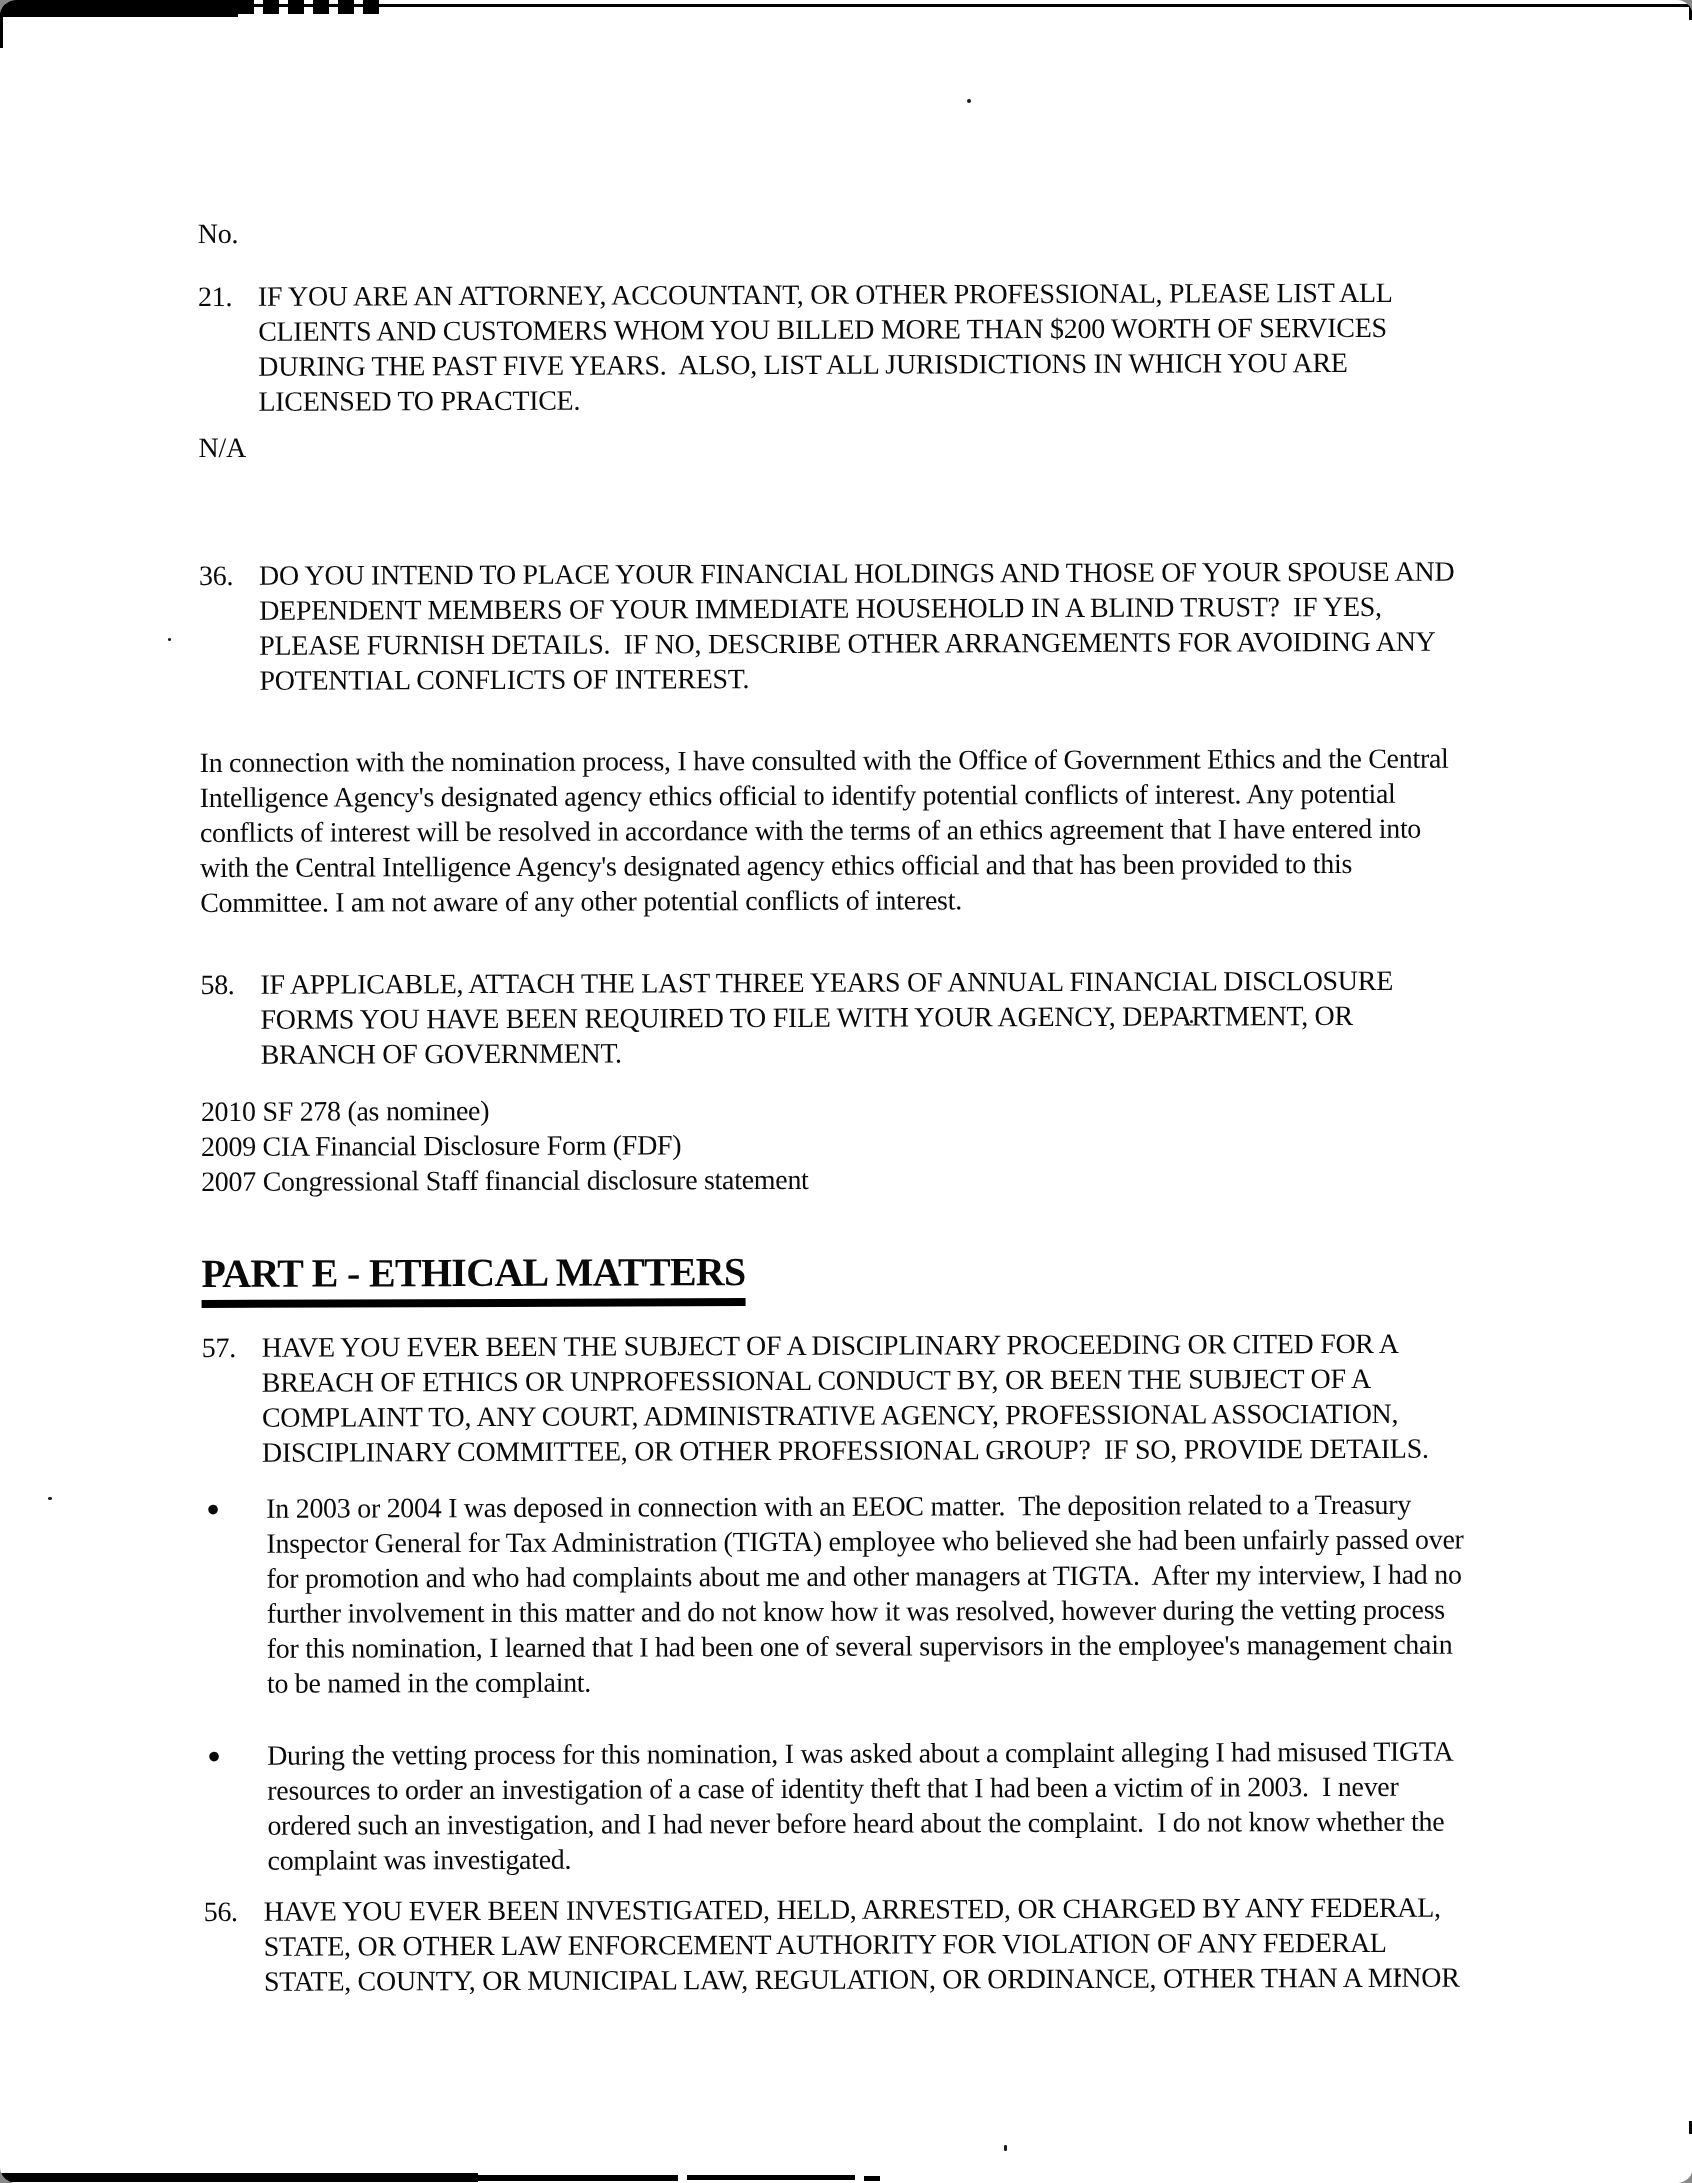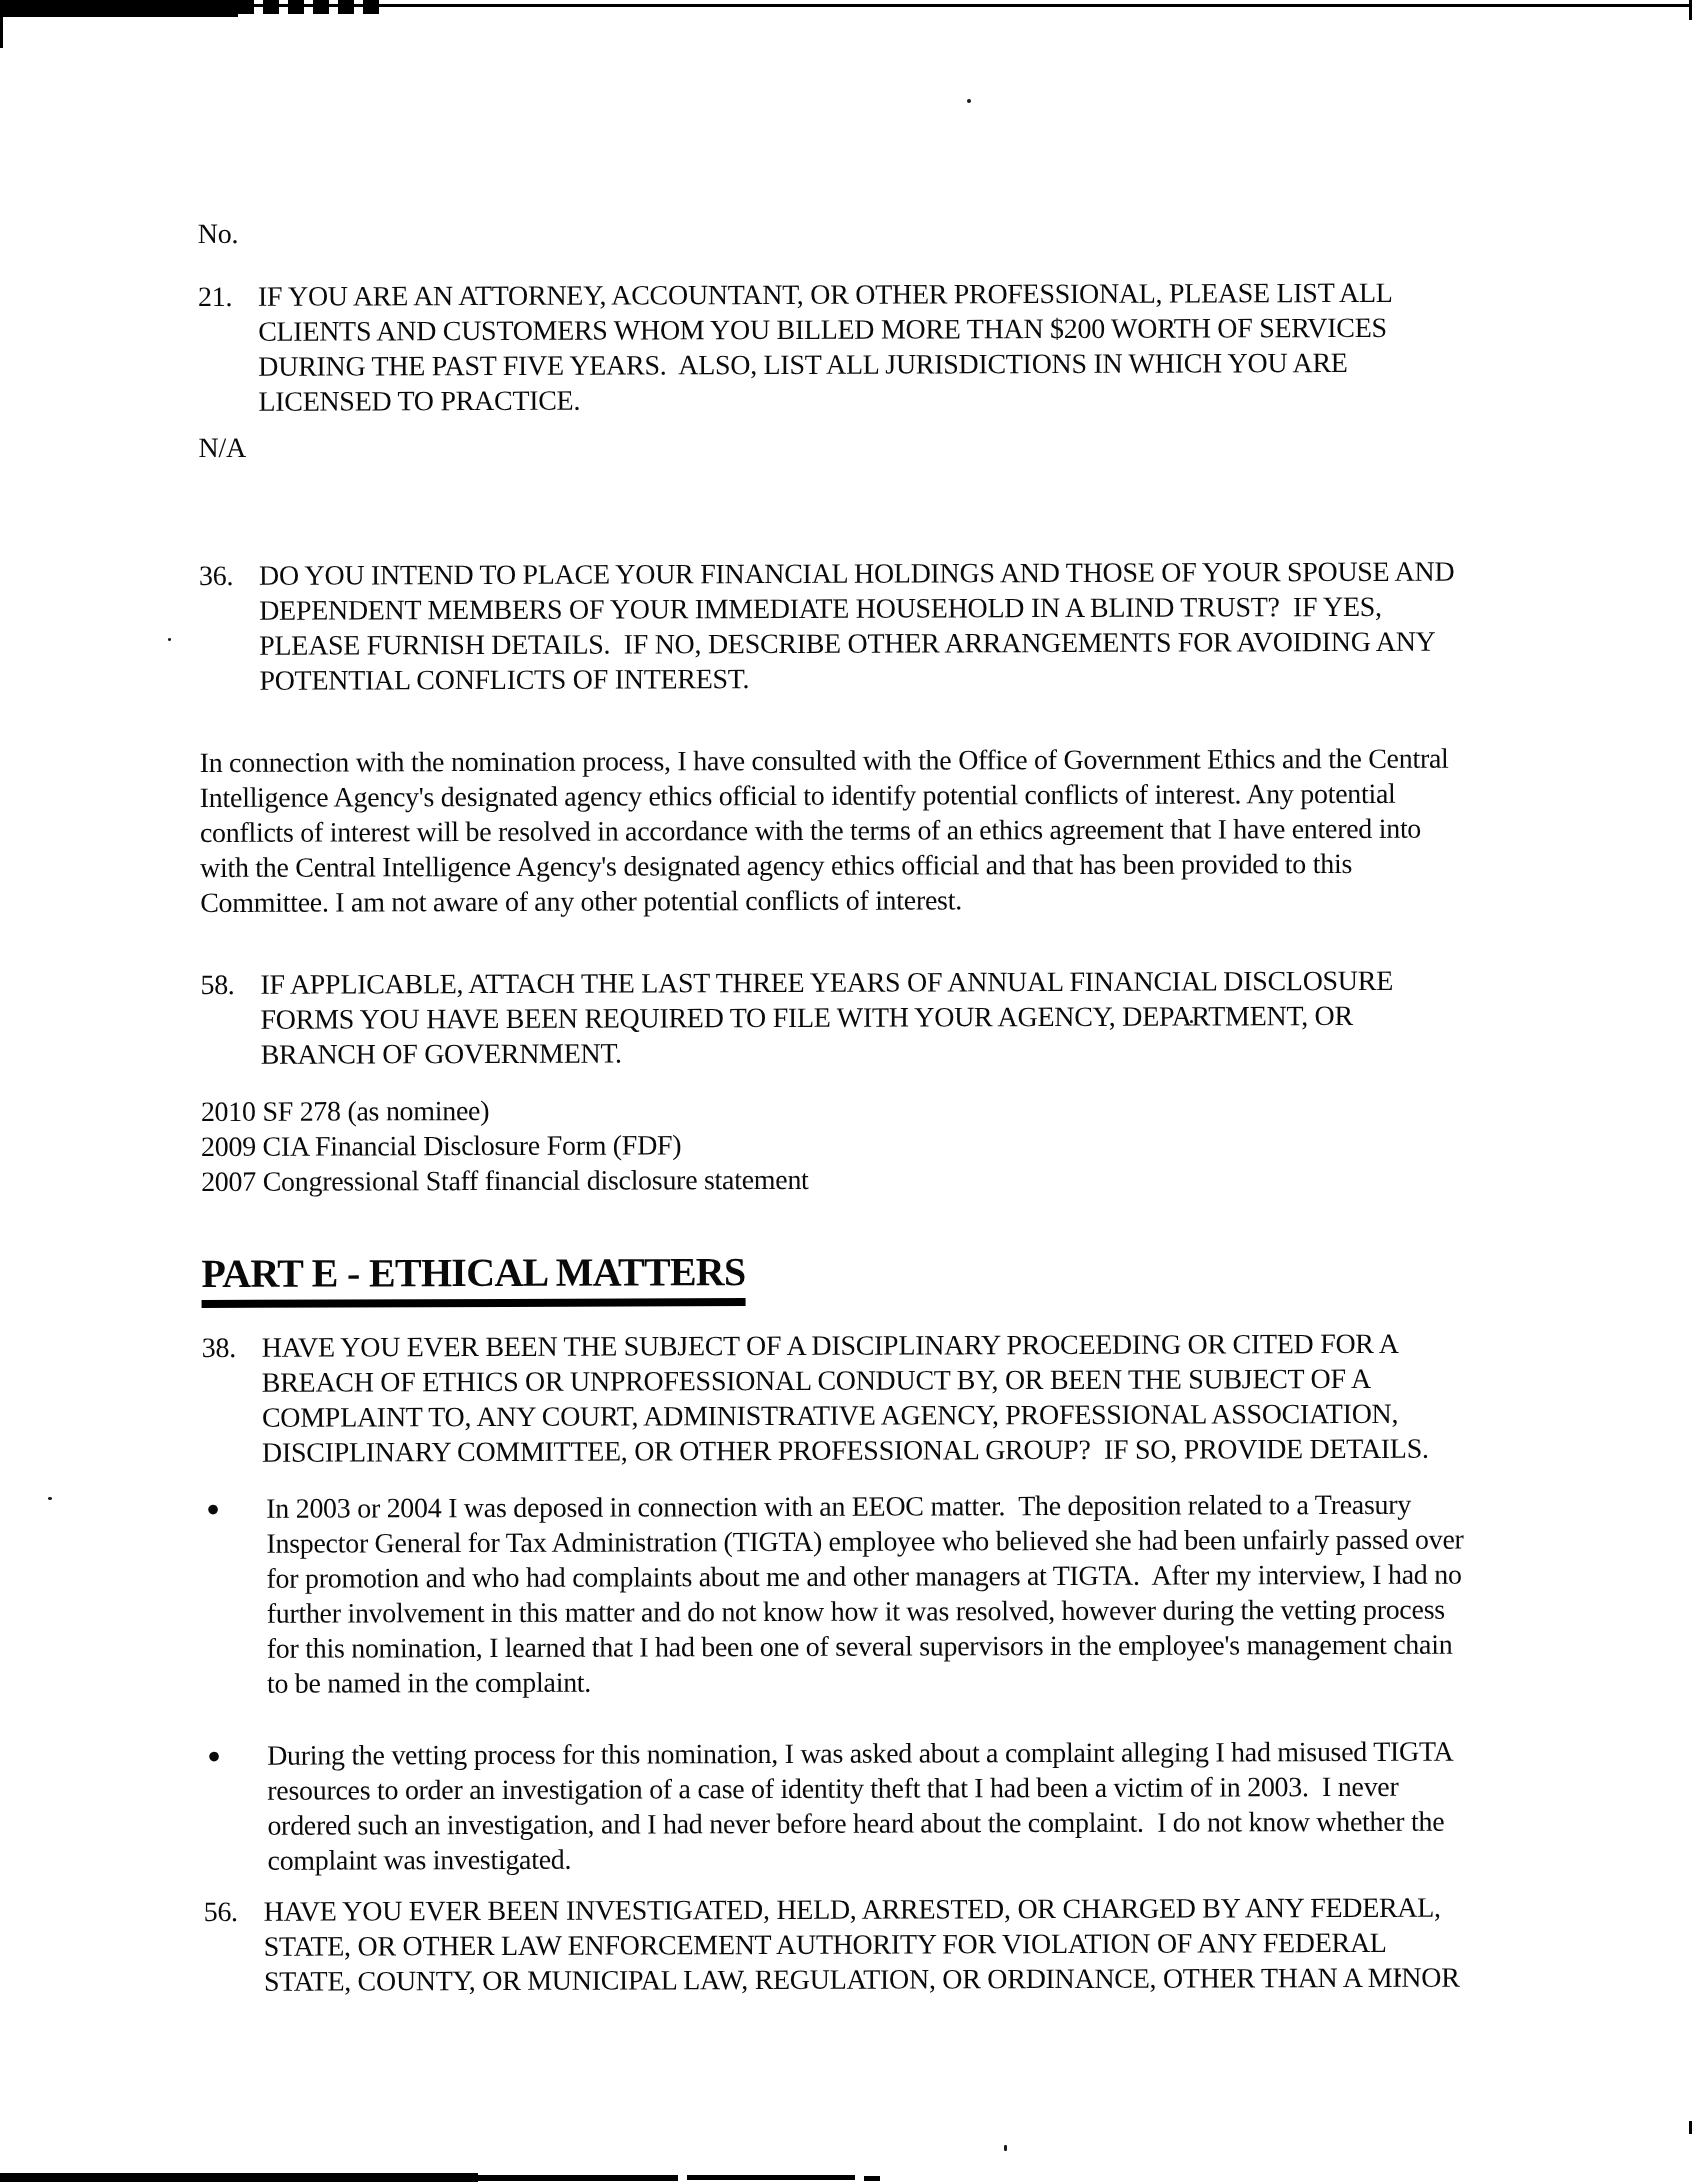--- a/index.html
+++ b/index.html
@@ -3,20 +3,21 @@
 <meta charset="utf-8">
 <style>
   html,body{margin:0;padding:0;background:#888;}
   .page{
     position:relative;
     width:1693px;height:2183px;
     background:#ffffff;
     overflow:hidden;
     font-family:"Liberation Serif","DejaVu Serif",serif;
     color:#0a0a0a;
+    border-radius:16px;
   }
   .content{
     position:absolute;
     left:197px;top:0;
     width:1365px;
     transform:rotate(-0.2deg);
     transform-origin:left top;
     font-size:28px;
     line-height:35px;
     letter-spacing:-0.3px;
@@ -135,21 +136,21 @@
       <div class="ansline pre">2010 SF 278 (as nominee)</div>
       <div class="ansline pre">2009 CIA Financial Disclosure Form (FDF)</div>
       <div class="ansline pre">2007 Congressional Staff financial disclosure statement</div>
     </div>
 
     <div class="heading-wrap">
       <span class="part-heading">PART E - ETHICAL MATTERS</span>
     </div>
 
     <div class="question q38">
-      <span class="qnum">38.</span>
+      <span class="qnum">57.</span>
       <div class="qtext pre">HAVE YOU EVER BEEN THE SUBJECT OF A DISCIPLINARY PROCEEDING OR CITED FOR A
 BREACH OF ETHICS OR UNPROFESSIONAL CONDUCT BY, OR BEEN THE SUBJECT OF A
 COMPLAINT TO, ANY COURT, ADMINISTRATIVE AGENCY, PROFESSIONAL ASSOCIATION,
 DISCIPLINARY COMMITTEE, OR OTHER PROFESSIONAL GROUP?  IF SO, PROVIDE DETAILS.</div>
     </div>
 
     <div class="bullet-item b1">
       <span class="bullet-glyph">●</span>
       <div class="bullet-text pre">In 2003 or 2004 I was deposed in connection with an EEOC matter.  The deposition related to a Treasury
 Inspector General for Tax Administration (TIGTA) employee who believed she had been unfairly passed over

